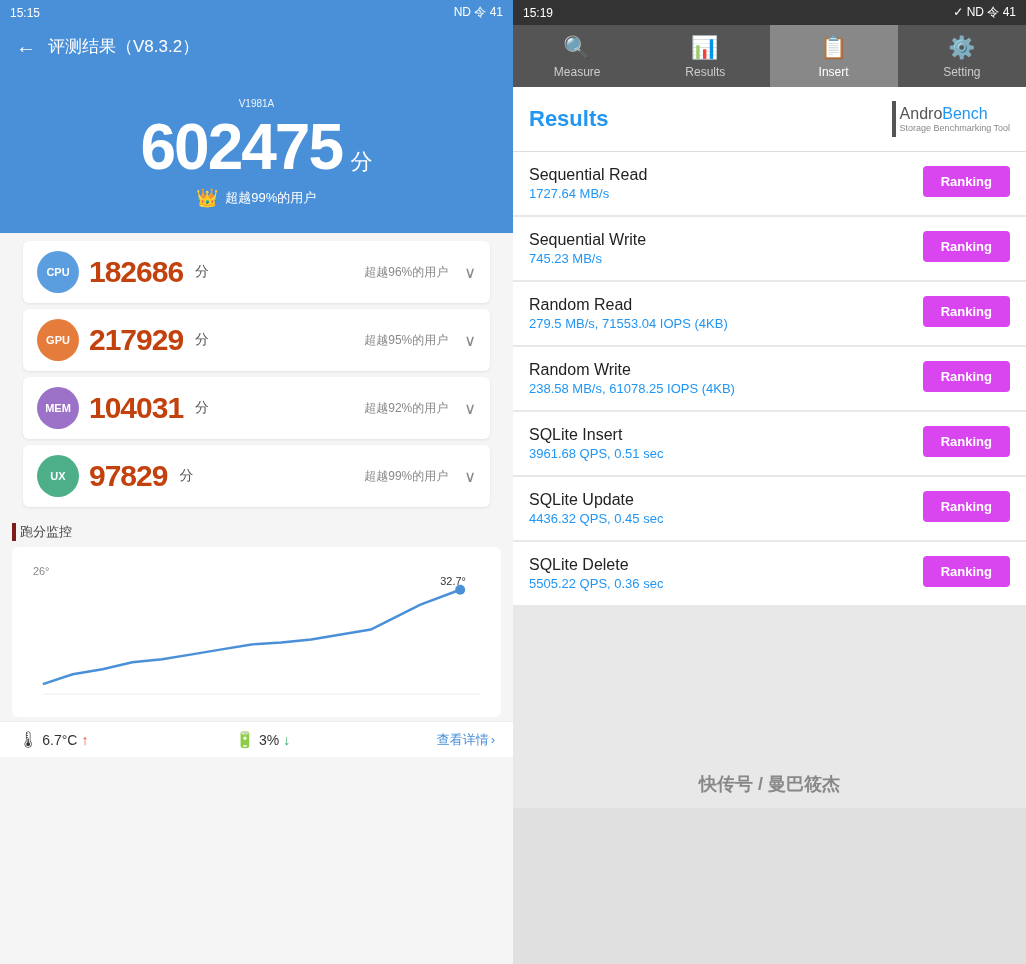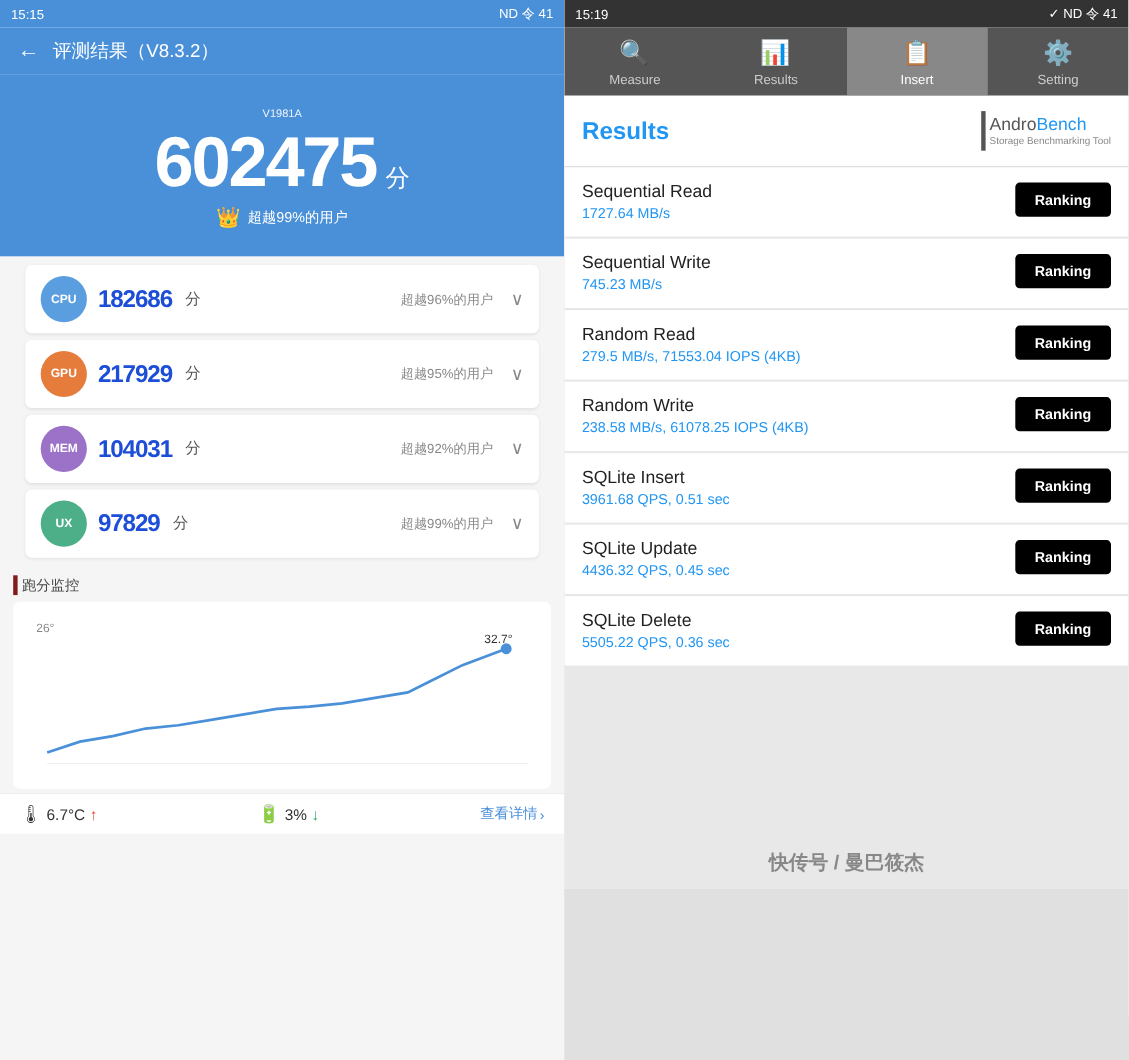--- a/index.html
+++ b/index.html
@@ -121,23 +121,23 @@
       font-weight: bold;
       flex-shrink: 0;
     }
 
     .badge-cpu { background: #5b9ee0; }
     .badge-gpu { background: #e67c3b; }
     .badge-mem { background: #9b72c8; }
     .badge-ux  { background: #4caf88; }
 
     .metric-score {
-      font-size: 22px;
+      font-size: 30px;
       font-weight: bold;
-      color: #1d4ed8;
+      color: #c2410c;
       letter-spacing: -1px;
     }
 
     .metric-unit {
       font-size: 14px;
       color: #555;
       margin-left: 2px;
     }
 
     .metric-rank {
@@ -315,21 +315,21 @@
       font-weight: 500;
     }
 
     .bench-value {
       font-size: 13px;
       color: #2196F3;
       margin-top: 2px;
     }
 
     .ranking-btn {
-      background: #000000;
+      background: #d946ef;
       color: white;
       border: none;
       border-radius: 4px;
       padding: 8px 18px;
       font-size: 13px;
       font-weight: 600;
       cursor: pointer;
       flex-shrink: 0;
     }
 

